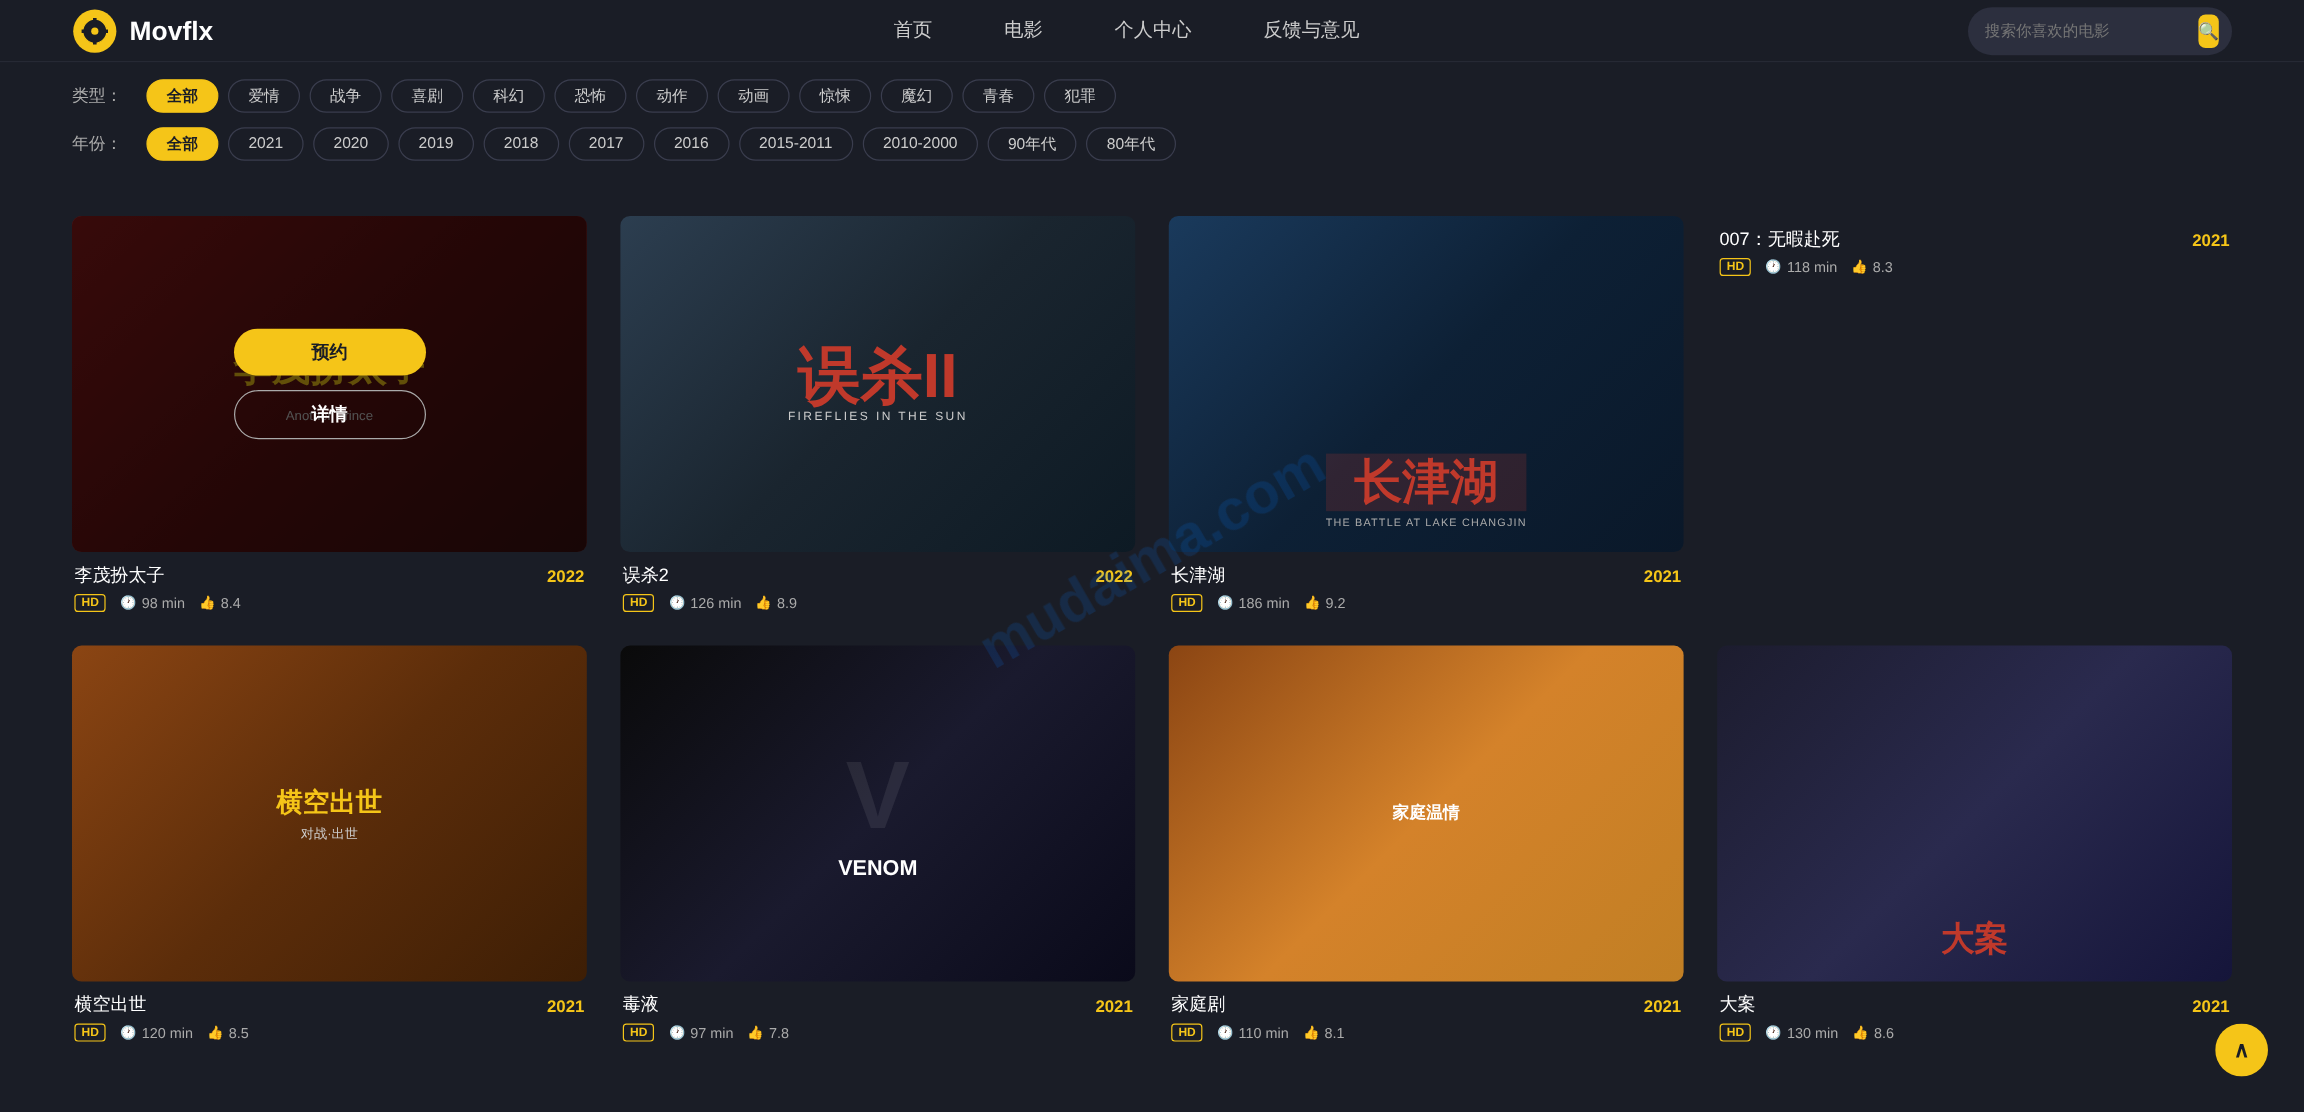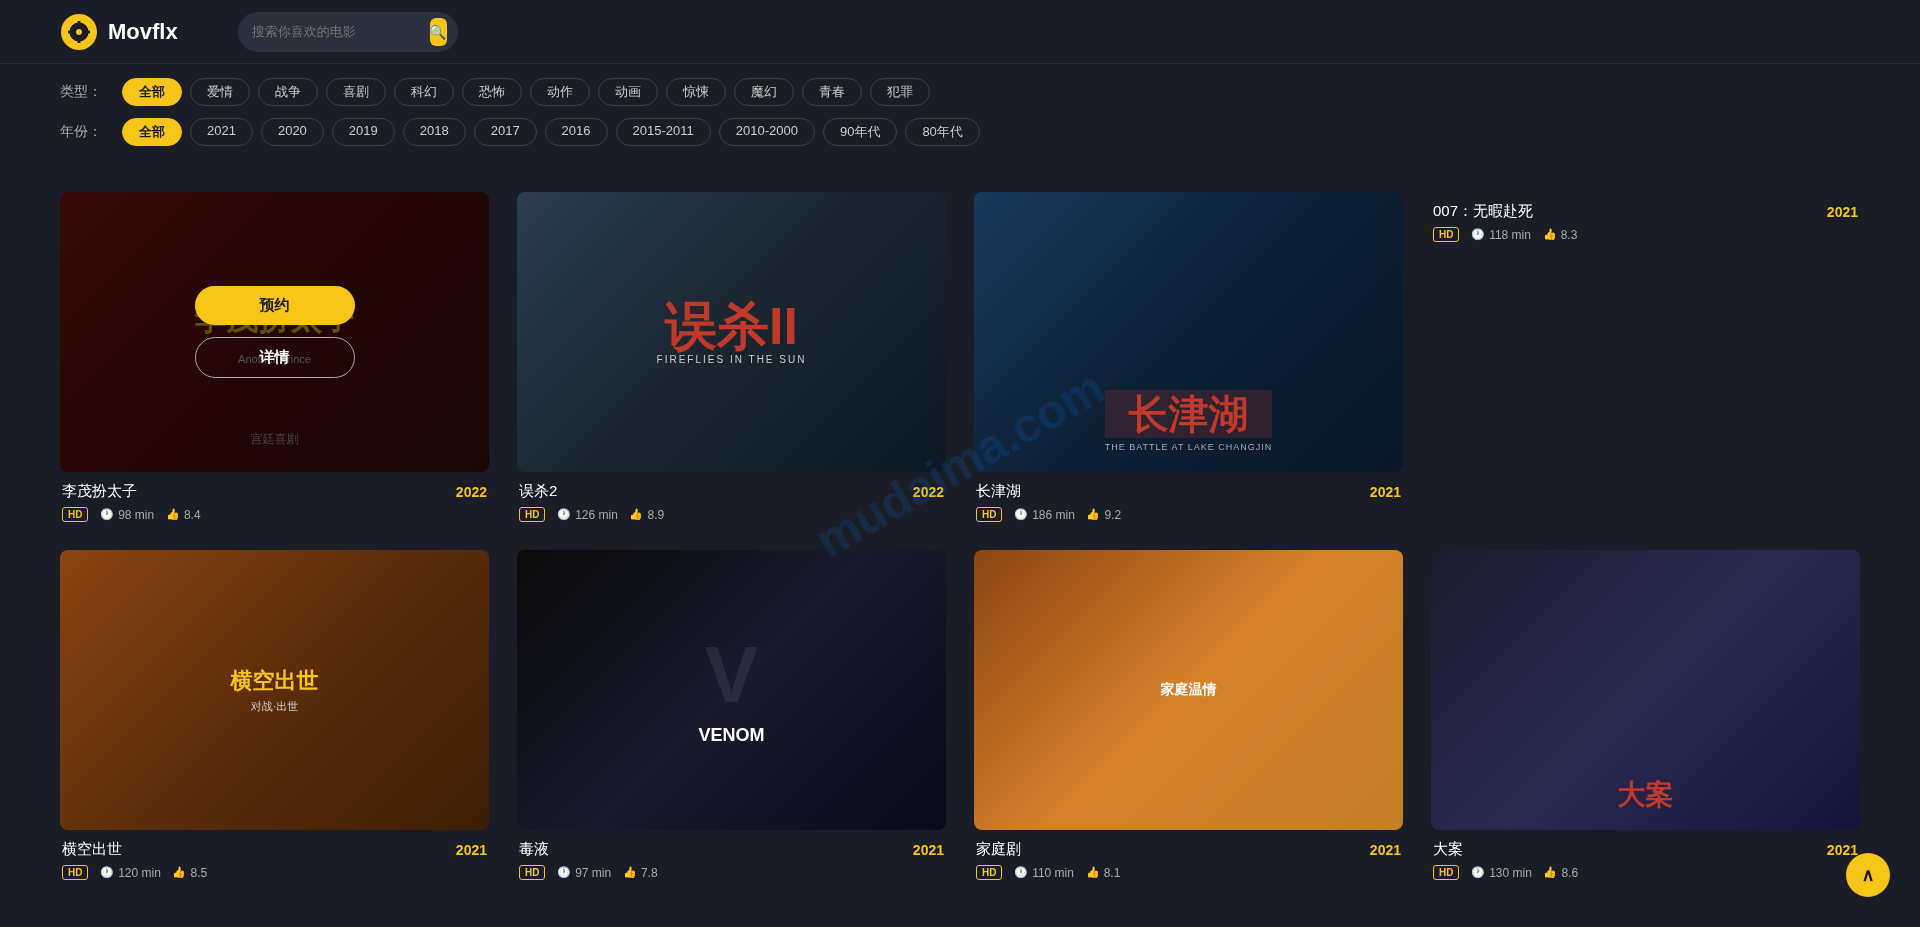--- a/index.html
+++ b/index.html
@@ -9,21 +9,21 @@
       font-family: "Microsoft YaHei", "PingFang SC", sans-serif;
       min-height: 927px;
     }
 
     
     .header {
       background: #1a1d26;
       display: flex;
       align-items: center;
       padding: 0 60px;
-      height: 64px;
+      height: 52px;
       border-bottom: 1px solid #2a2d38;
     }
     .logo-area {
       display: flex;
       align-items: center;
       gap: 10px;
       margin-right: 60px;
     }
     .logo-icon {
       width: 38px;
@@ -298,20 +298,26 @@
       <circle cx="19" cy="19" r="10" fill="#1a1d26" stroke="#f5c518" stroke-width="1"></circle>
       <circle cx="19" cy="19" r="3" fill="#f5c518"></circle>
       <line x1="8" y1="19" x2="14" y2="19" stroke="#1a1d26" stroke-width="3"></line>
       <line x1="24" y1="19" x2="30" y2="19" stroke="#1a1d26" stroke-width="3"></line>
       <line x1="19" y1="8" x2="19" y2="14" stroke="#1a1d26" stroke-width="3"></line>
       <line x1="19" y1="24" x2="19" y2="30" stroke="#1a1d26" stroke-width="3"></line>
     </svg>
     <span class="logo-text">Movflx</span>
   </div>
 
+  <nav class="nav">
+    <span class="nav-item">首页</span>
+    <span class="nav-item">电影</span>
+    <span class="nav-item">个人中心</span>
+    <span class="nav-item">反馈与意见</span>
+  </nav>
 
   <div class="search-area">
     <input class="search-input" type="text" placeholder="搜索你喜欢的电影" style="">
     <button class="search-btn">🔍</button>
   </div>
 </header>
 
 <div class="filters">
   <div class="filter-row">
     <span class="filter-label">类型：</span>
@@ -349,25 +355,20 @@
   </div>
 </div>
 
 <div class="movie-grid">
 
   <div class="movie-card">
     <div class="movie-poster poster-1">
       <div class="poster-1-art">
         <div class="p1-main">李茂扮太子</div>
         <div class="p1-sub">Another Prince</div>
-        <div style="position:absolute;bottom:20px;left:0;right:0;display:flex;flex-direction:column;align-items:center;gap:10px;">
-          <div style="display:flex;align-items:center;gap:8px;margin-bottom:4px;">
-            <span style="font-size:12px;color:#aaa;">宫廷喜剧</span>
-          </div>
-        </div>
       </div>
       <div class="movie-hover-overlay" style="opacity:1;">
         <button class="overlay-btn reserve">预约</button>
         <button class="overlay-btn detail">详情</button>
       </div>
     </div>
     <div class="movie-info">
       <div class="movie-title-row">
         <span class="movie-title">李茂扮太子</span>
         <span class="movie-year">2022</span>

